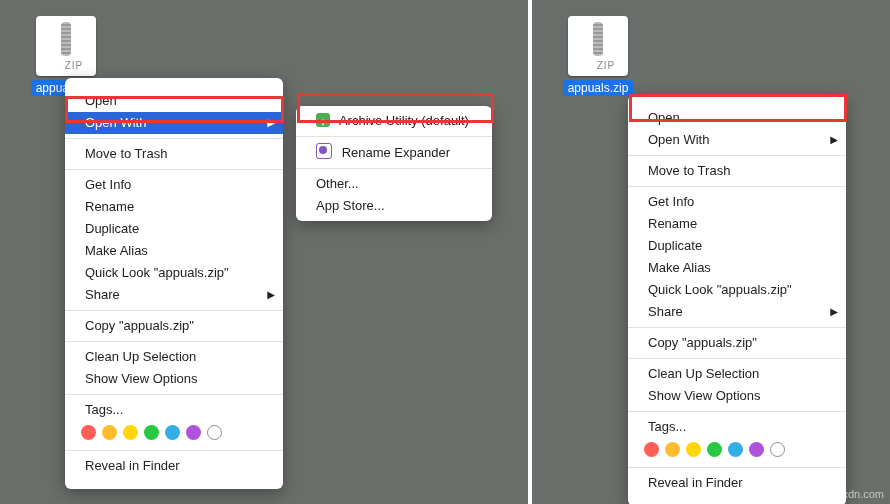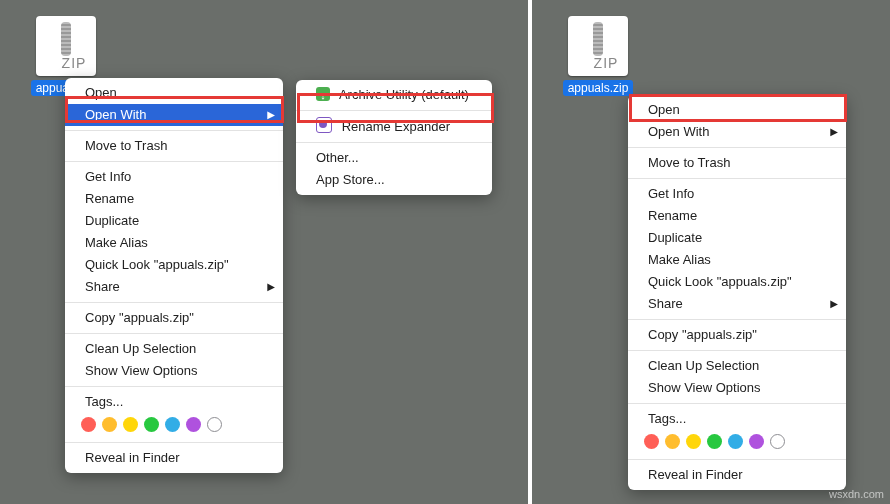--- a/index.html
+++ b/index.html
@@ -55,41 +55,41 @@
     background: repeating-linear-gradient(
       to bottom,
       #bbb 0px, #bbb 2px,
       #999 2px, #999 4px
     );
     border-radius: 4px;
   }
   .file-icon .zip-label {
     position: absolute;
     left: 0; right: 0; bottom: 5px;
-    font-size: 14px;
+    font-size: 10px;
     letter-spacing: 1px;
     color: #888;
     margin-left: 16px;
   }
   .file-caption {
     display: inline-block;
     background: #1a73e8;
     color: #fff;
     font-size: 12px;
     padding: 1px 5px;
     border-radius: 3px;
     white-space: nowrap;
   }
 
   .menu {
     position: absolute;
     background: #fff;
     border-radius: 6px;
     box-shadow: 0 4px 16px rgba(0,0,0,.35);
-    padding: 4px 0;
+    padding: 12px 0;
     color: #222;
   }
   .submenu {
     position: absolute;
     background: #fff;
     border-radius: 6px;
     box-shadow: 0 4px 16px rgba(0,0,0,.35);
     padding: 4px 0;
     color: #222;
   }
@@ -221,21 +221,21 @@
       <div class="tag-dot" style="background: rgb(255, 214, 10);"></div>
       <div class="tag-dot" style="background: rgb(40, 200, 64);"></div>
       <div class="tag-dot" style="background: rgb(50, 173, 230);"></div>
       <div class="tag-dot" style="background: rgb(175, 82, 222);"></div>
       <div class="tag-dot" style="background: rgb(255, 255, 255); border: 1.5px solid rgb(142, 142, 147);"></div>
     </div>
   <div class="menu-sep"></div>
   <div class="menu-item"><span>Reveal in Finder</span></div>
 </div>
 
-<div class="submenu" style="left:296px; top:80px; width:196px;">
+<div class="submenu" style="left:296px; top:106px; width:196px;">
   <div class="menu-item">
     <span class="app-icon green"></span>
     <span>Archive Utility (default)</span>
   </div>
   <div class="menu-sep"></div>
   <div class="menu-item">
     <span class="app-icon purple"></span>
     <span>Rename Expander</span>
   </div>
   <div class="menu-sep"></div>

